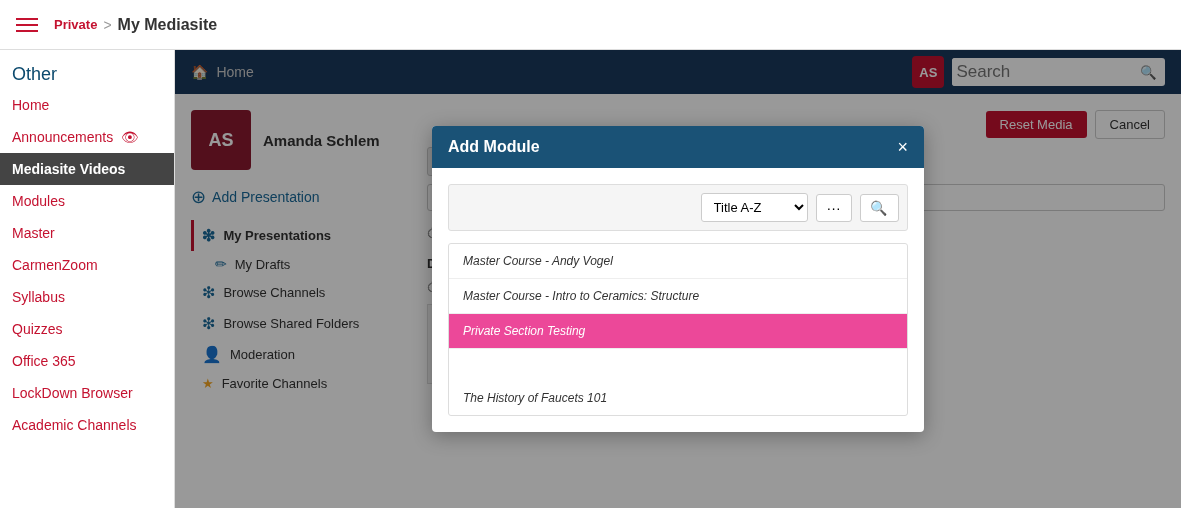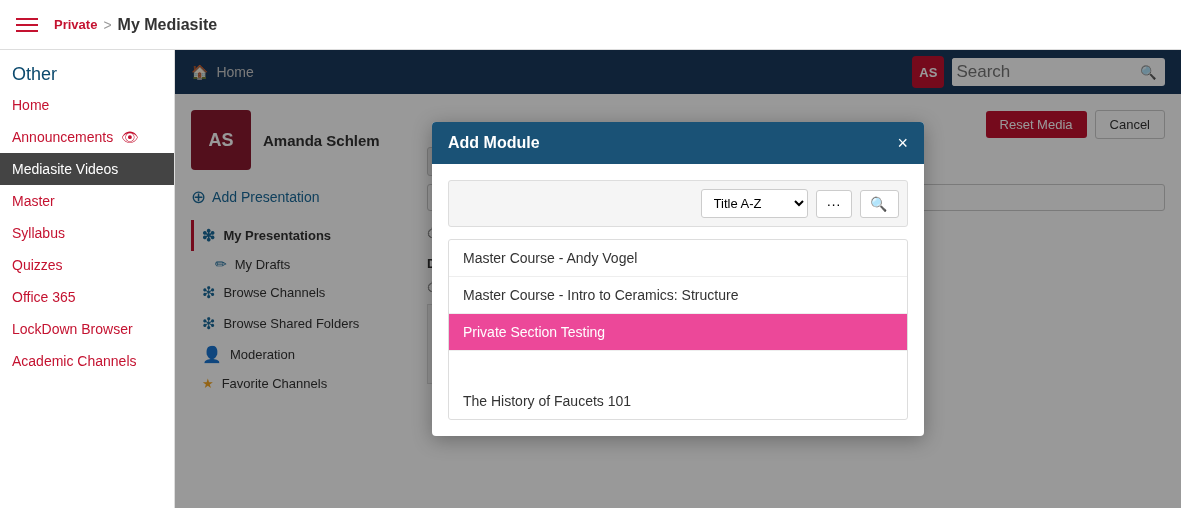--- a/index.html
+++ b/index.html
@@ -39,21 +39,21 @@
     }
     .sidebar-item {
       padding: 8px 12px;
       cursor: pointer;
       color: #c41230;
       font-size: 14px;
     }
     .sidebar-item.active {
       background: #444;
       color: #fff;
-      font-weight: normal;
+      font-weight: bold;
     }
 
     
     .main-content {
       flex: 1;
       background: #f0f0f0;
       position: relative;
       overflow: hidden;
     }
 
@@ -297,23 +297,24 @@
       border: 1px solid #ccc;
       padding: 5px 10px;
       border-radius: 3px;
       cursor: pointer;
       font-size: 14px;
     }
     .modal-list { border: 1px solid #ddd; border-radius: 3px; overflow: hidden; }
     .modal-list-item {
       padding: 10px 14px;
       cursor: pointer;
-      font-size: 14px;
+      font-size: 12px;
       border-bottom: 1px solid #eee;
       color: #333;
+      font-style: italic;
     }
     .modal-list-item:last-child { border-bottom: none; margin-top: 32px; }
     .modal-list-item.selected {
       background: #ec4899;
       color: #fff;
     }
 
     
     .favorite-icon { color: #f5a623; }
 
@@ -334,21 +335,23 @@
   </div>
 </div>
 
 <div class="layout">
 
   <div class="sidebar">
     <div class="sidebar-section-label">Other</div>
     <div class="sidebar-item">Home</div>
     <div class="sidebar-item">Announcements &nbsp;👁</div>
     <div class="sidebar-item active">Mediasite Videos</div>
+    <div class="sidebar-item">Modules</div>
     <div class="sidebar-item">Master</div>
+    <div class="sidebar-item">CarmenZoom</div>
     <div class="sidebar-item">Syllabus</div>
     <div class="sidebar-item">Quizzes</div>
     <div class="sidebar-item">Office 365</div>
     <div class="sidebar-item">LockDown Browser</div>
     <div class="sidebar-item">Academic Channels</div>
   </div>
 
   <div class="main-content">
     <div class="content-inner">
 

